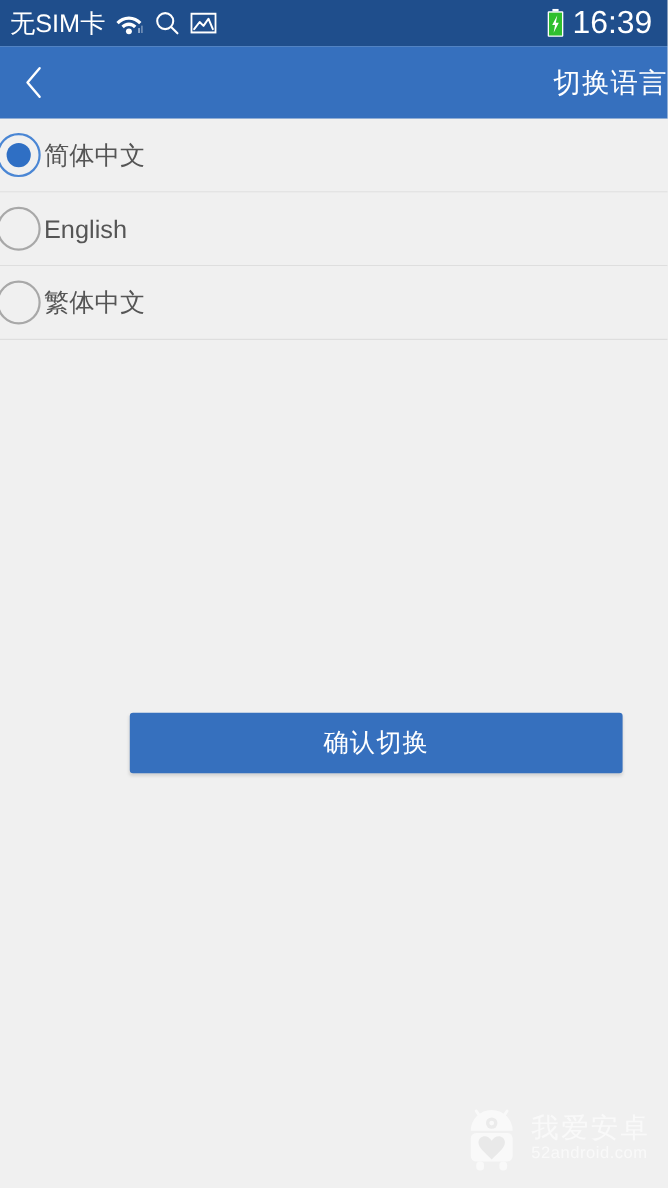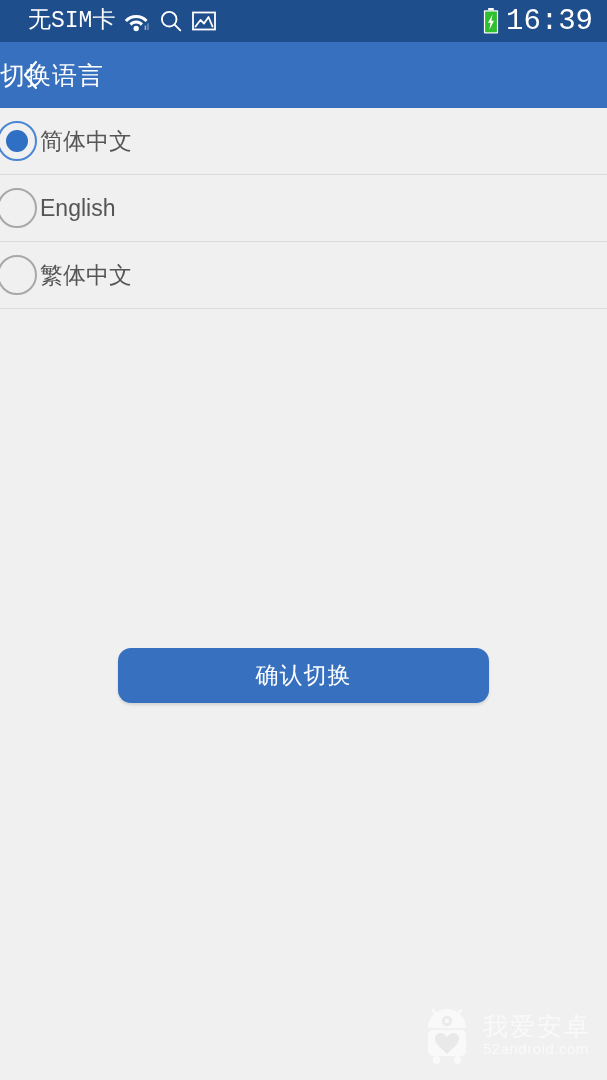--- a/index.html
+++ b/index.html
@@ -15,23 +15,22 @@
     width:607px; height:1080px;
     background:#f0f0f0;
   }
 
   
   .statusbar {
     position:absolute; top:0; left:0;
     width:607px; height:42px;
     background:#1f4e8c;
     display:flex; align-items:center;
-    padding:0 14px 0 28px;
+    padding:0 14px 0 9px;
     color:#ffffff;
-    font-family:Liberation Mono, monospace;
   }
   .sb-left { display:flex; align-items:center; gap:9px; flex:1; }
   .sb-carrier {
     font-size:23px; font-weight:400; letter-spacing:0px;
     color:#ffffff; line-height:1;
     white-space:nowrap;
   }
   .sb-right { display:flex; align-items:center; gap:7px; }
   .sb-time {
     font-size:29px; font-weight:400; color:#ffffff; line-height:1;
@@ -46,21 +45,21 @@
     display:flex; align-items:center;
   }
   .back-btn {
     width:62px; height:66px;
     display:flex; align-items:center; justify-content:center;
     cursor:pointer;
   }
   .title-text {
     position:absolute;
     left:0; right:0;
-    text-align:left;
+    text-align:right;
     font-size:25px;
     color:#ffffff;
     font-weight:400;
     letter-spacing:1px;
     pointer-events:none;
   }
 
   
   .list {
     position:absolute; top:108px; left:0;
@@ -99,24 +98,24 @@
     font-size:23px;
     color:#555555;
     margin-left:3px;
     line-height:1;
   }
 
   
   .confirm-btn {
     position:absolute;
     left:118px; top:648px;
-    width:371px; height:55px;
+    width:448px; height:55px;
     background:#3670be;
     border:none;
-    border-radius:13px;
+    border-radius:3px;
     color:#ffffff;
     font-size:23px;
     font-family:"Liberation Sans","DejaVu Sans",sans-serif;
     letter-spacing:1px;
     cursor:pointer;
     box-shadow:0 2px 3px rgba(0,0,0,0.12);
   }
 
   
   .watermark {

